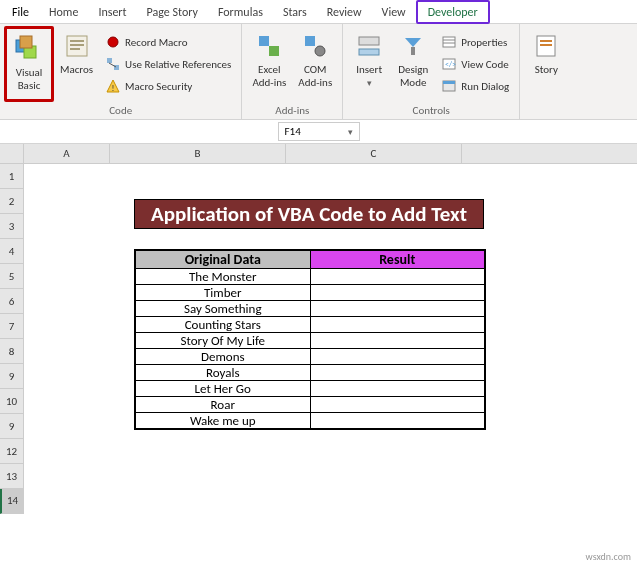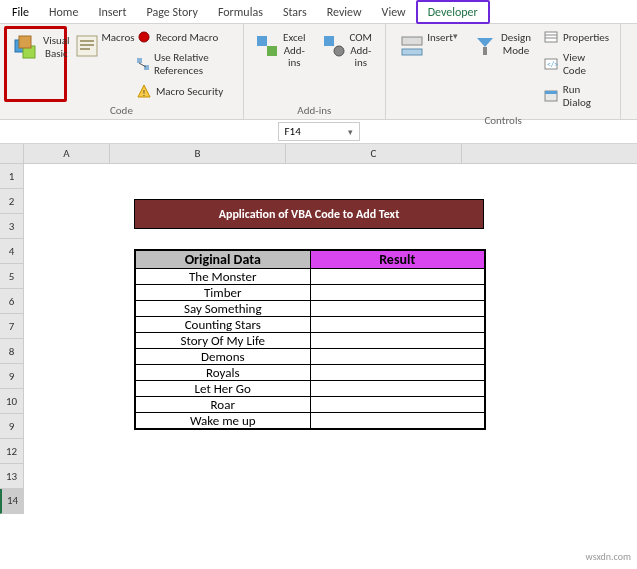--- a/index.html
+++ b/index.html
@@ -9,21 +9,21 @@
     .ribbon-tab { padding: 3px 10px; font-size: 12px; cursor: pointer; color: #444; }
     .ribbon-tab.active { background: #fff; color: #217346; }
     .ribbon-tab.file { background: #fff; color: #000000; font-weight: normal; }
     .ribbon-tab.hl { border: 2px solid #6d28d9; border-radius: 2px; }
     
     .ribbon { display: flex; background: #f3f2f1; border-bottom: 1px solid #d4d4d4; height: 96px; }
     .group { display: flex; flex-direction: column; justify-content: space-between; padding: 2px 4px 0 4px; border-right: 1px solid #d4d4d4; }
     .group-label { text-align: center; font-size: 11px; color: #666; padding: 2px 0; }
     .group-body { display: flex; align-items: stretch; flex: 1; }
     
-    .big-btn { display: flex; justify-content: flex-start; padding: 4px 6px; cursor: pointer; min-width: 42px; }
+    .big-btn { display: flex; flex-direction: column; align-items: center; justify-content: flex-start; padding: 4px 6px; cursor: pointer; min-width: 42px; }
     .big-btn .icn { width: 32px; height: 32px; display: flex; align-items: center; justify-content: center; }
     .big-btn .lbl { font-size: 11px; text-align: center; line-height: 1.15; margin-top: 2px; color: #333; }
     .big-btn.hl { border: 3px solid #c00000; border-radius: 2px; }
     
     .small-row { display: flex; flex-direction: column; gap: 4px; padding: 2px 4px; justify-content: center; }
     .small-btn { display: flex; align-items: center; gap: 4px; cursor: pointer; font-size: 11px; color: #333; padding: 1px 2px; }
     .small-btn .icn-s { width: 16px; height: 16px; display: flex; align-items: center; justify-content: center; }
     
     .namebox-row { display: flex; align-items: center; height: 24px; border-bottom: 1px solid #d4d4d4; background: #fff; flex-direction: column; }
     .namebox { width: 82px; border: 1px solid #ccc; padding: 2px 6px; margin: 2px 4px; display: flex; justify-content: space-between; align-items: center; font-size: 11px; }
@@ -34,21 +34,21 @@
     .sheet-area { position: relative; }
     .sel-all { position: absolute; left: 0; top: 0; width: 24px; height: 20px; background: #e6e6e6; border-right: 1px solid #ccc; border-bottom: 1px solid #ccc; }
     .col-headers { display: flex; margin-left: 24px; height: 20px; background: #e6e6e6; border-bottom: 1px solid #ccc; }
     .col-h { text-align: center; font-size: 11px; color: #333; border-right: 1px solid #ccc; line-height: 20px; }
     .row-headers { position: absolute; left: 0; top: 20px; width: 24px; background: #e6e6e6; }
     .row-h { height: 25px; text-align: center; font-size: 11px; color: #333; border-bottom: 1px solid #ccc; border-right: 1px solid #ccc; line-height: 25px; }
     .row-h.sel { background: #ccc; border-left: 2px solid #217346; line-height: 23px; }
     
     .cells { margin-left: 24px; position: relative; }
     
-    .title-banner { position: absolute; left: 110px; top: 35px; width: 350px; height: 30px; background: #7b2e2e; color: #fff; font-weight: bold; font-size: 12px; display: flex; align-items: center; justify-content: center; border: 1px solid #000; }
+    .title-banner { position: absolute; left: 110px; top: 35px; width: 350px; height: 30px; background: #7b2e2e; color: #fff; font-weight: bold; font-size: 21px; display: flex; align-items: center; justify-content: center; border: 1px solid #000; }
     
     .data-table { position: absolute; left: 110px; top: 85px; border: 2px solid #000; background: #fff; border-collapse: collapse; }
     .data-table th, .data-table td { border: 1px solid #000; height: 16px; font-size: 13px; text-align: center; }
     .data-table th.col-b { width: 175px; background: #bfbfbf; font-weight: bold; font-size: 14px; }
     .data-table th.col-c { width: 175px; background: #d946ef; font-weight: bold; font-size: 14px; }
     .data-table td { font-family: Calibri, sans-serif; }
     
     .watermark { position: absolute; right: 6px; bottom: 6px; font-size: 10px; color: #999; }
   </style>
 </head>
@@ -210,21 +210,21 @@
   <div class="group" style="border-right:none">
     <div class="group-body">
       <div class="big-btn">
         <span class="icn">
             <svg width="26" height="26">
               <rect x="4" y="3" width="18" height="20" fill="#fff" stroke="#888"></rect>
               <rect x="7" y="7" width="12" height="2" fill="#d08030"></rect>
               <rect x="7" y="11" width="12" height="2" fill="#d08030"></rect>
             </svg>
           </span>
-        <span class="lbl">Monster</span>
+        <span class="lbl">Story</span>
       </div>
     </div>
     <div class="group-label"></div>
   </div>
 </div>
 
 <div class="namebox-row">
   <div class="namebox">
     <span>F14</span>
     <span style="font-size:9px;color:#666">▾</span>

